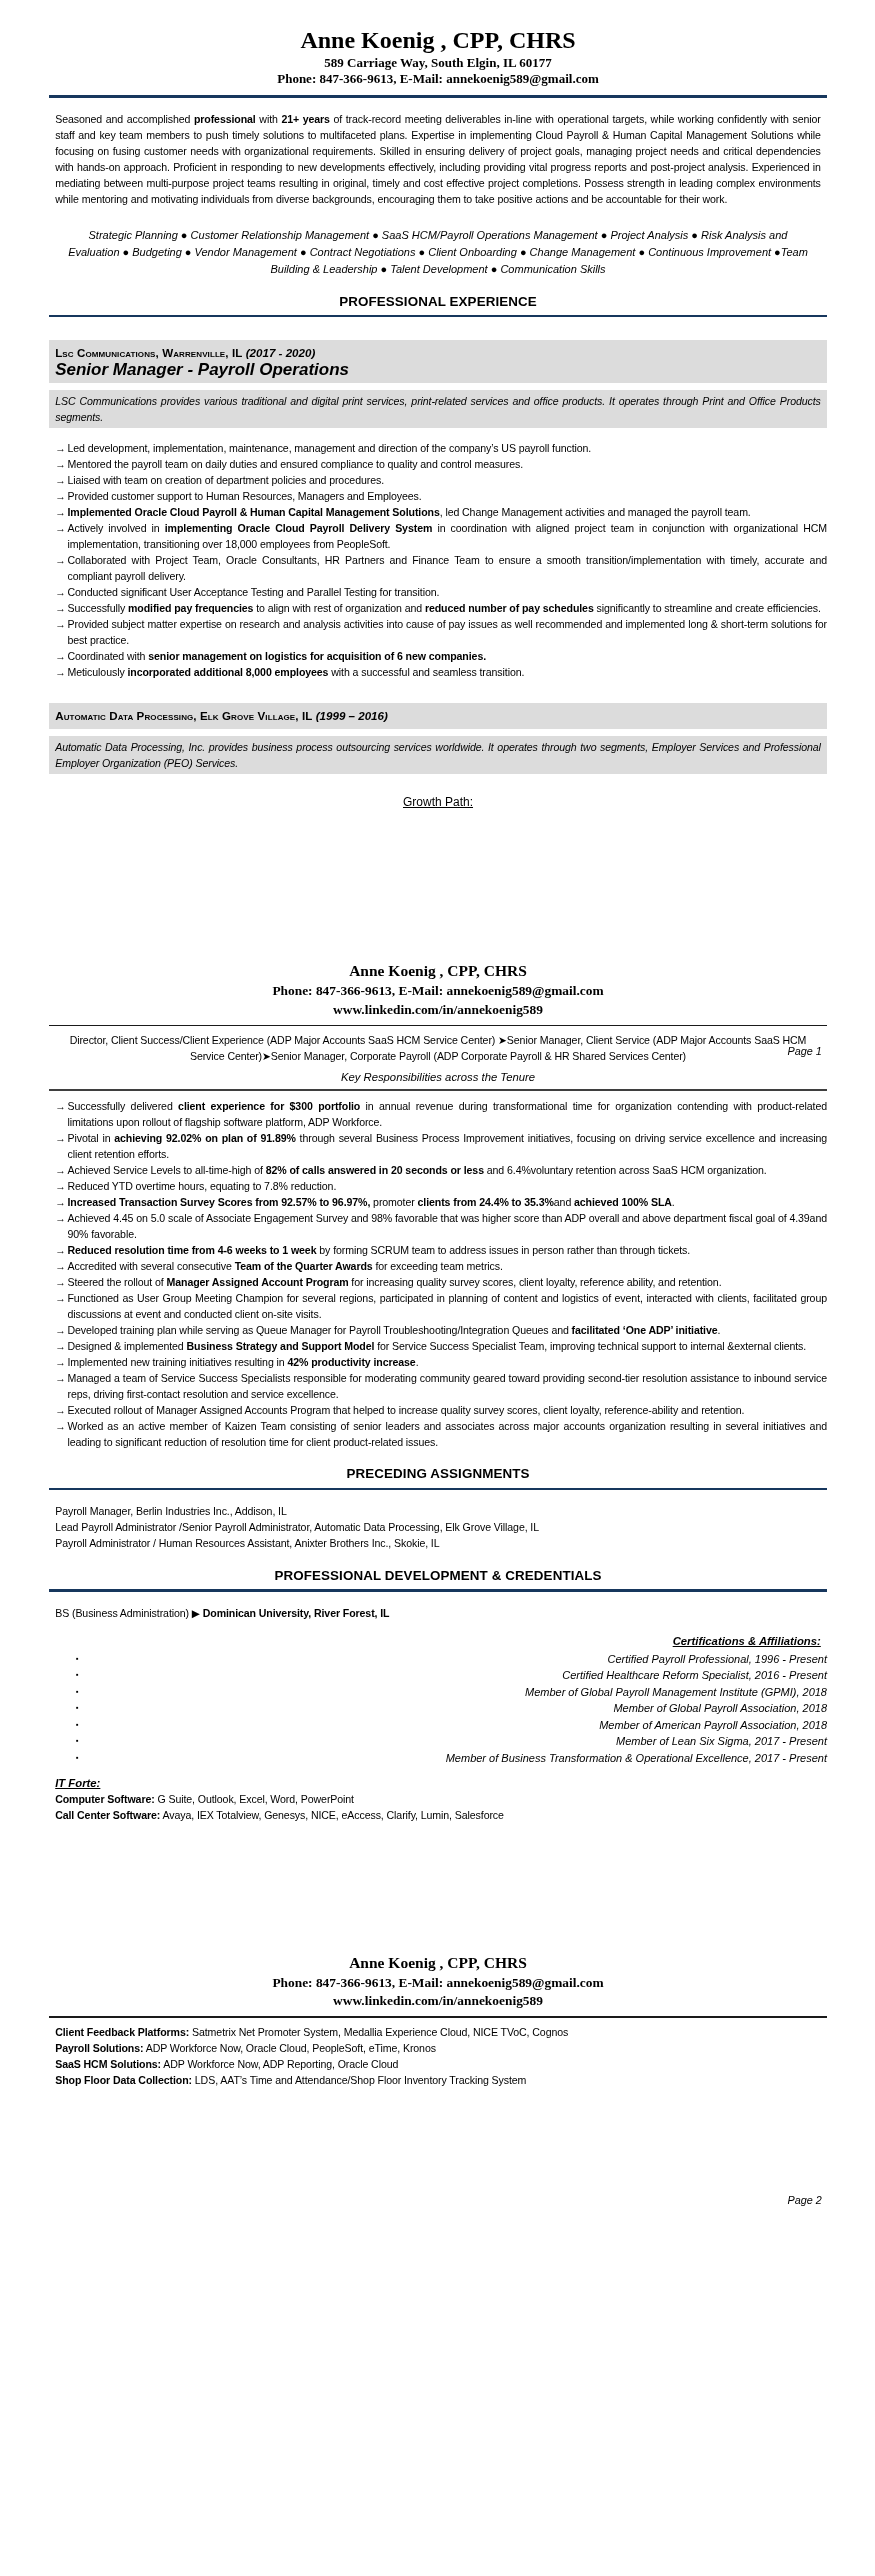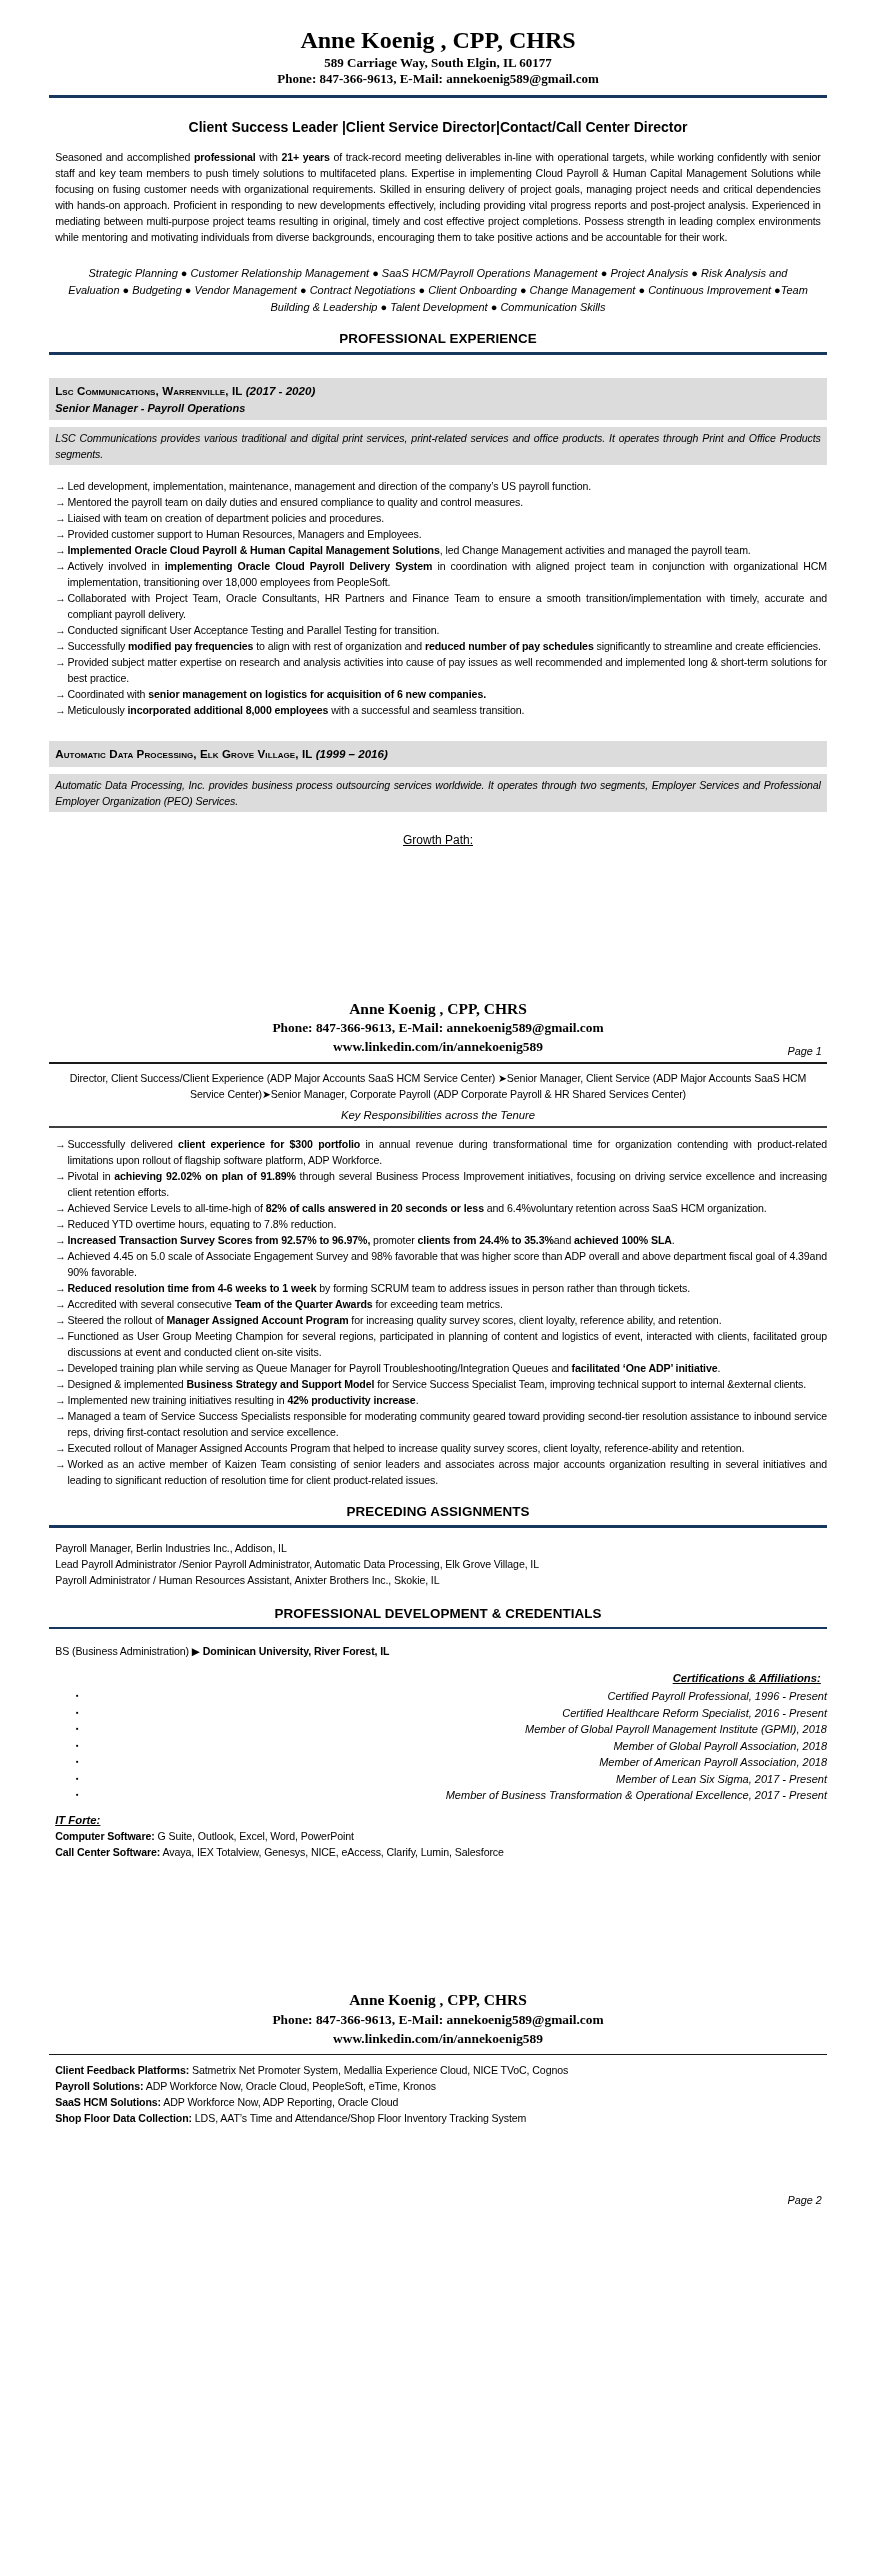--- a/index.html
+++ b/index.html
@@ -30,21 +30,21 @@
   .skill-title{margin-top:15.5px;font-size:12px;font-weight:bold;font-style:italic;text-decoration:underline;text-align:center;}
   .skills{margin-top:20px;font-size:11px;font-style:italic;text-align:center;line-height:17px;padding:0 15.5px;}
 
   .exp-head{margin-top:15.5px;}
   .exp-rule{margin-top:6.2px;}
 
   .company-block{margin-top:23px;padding:4.1px 6.2px;}
   .company-line{font-size:11.6px;line-height:17.5px;}
   .company-name{font-weight:bold;font-variant:small-caps;letter-spacing:0.1px;}
   .company-dates{font-weight:bold;font-style:italic;}
-  .company-title{font-weight:bold;font-style:italic;font-size:11px;line-height:16.5px;}
+  .company-title{font-weight:bold;font-style:italic;font-size:17px;line-height:16.5px;}
   .company-desc{margin-top:7.2px;padding:3.1px 6.2px;font-style:italic;}
 
   .bullets{margin-top:12.4px;}
   .li-row{display:flex;align-items:flex-start;}
   .li-glyph{flex:0 0 18.5px;padding-left:6.2px;box-sizing:border-box;}
   .li-text{flex:1;text-align:justify;}
 
   .growth-title{margin-top:20.6px;font-size:12px;font-weight:normal;text-decoration:underline;text-align:center;}
 
   
@@ -76,21 +76,20 @@
 <body>
 
 <div class="doc">
 
   <div>
     <div class="p1-name">Anne Koenig , CPP, CHRS</div>
     <div class="p1-addr">589 Carriage Way, South Elgin, IL 60177</div>
     <div class="p1-addr">Phone: 847-366-9613, E-Mail: annekoenig589@gmail.com</div>
     <div class="rule-navy p1-rule"></div>
 
-    <div class="headline">Client Success Leader |Client Service Director|Contact/Call Center Director</div>
 
     <div class="body-text just pad-text summary">Seasoned and accomplished <strong>professional</strong> with <strong>21+ years</strong> of track-record meeting deliverables in-line with operational targets, while working confidently with senior staff and key team members to push timely solutions to multifaceted plans. Expertise in implementing Cloud Payroll &amp; Human Capital Management Solutions while focusing on fusing customer needs with organizational requirements. Skilled in ensuring delivery of project goals, managing project needs and critical dependencies with hands-on approach. Proficient in responding to new developments effectively, including providing vital progress reports and post-project analysis. Experienced in mediating between multi-purpose project teams resulting in original, timely and cost effective project completions. Possess strength in leading complex environments while mentoring and motivating individuals from diverse backgrounds, encouraging them to take positive actions and be accountable for their work.</div>
 
     <div class="skills">Strategic Planning ● Customer Relationship Management ● SaaS HCM/Payroll Operations Management ● Project Analysis ● Risk Analysis and Evaluation ● Budgeting ● Vendor Management ● Contract Negotiations ● Client Onboarding ● Change Management ● Continuous Improvement ●Team Building &amp; Leadership ● Talent Development ● Communication Skills</div>
 
     <div class="section-head exp-head">PROFESSIONAL EXPERIENCE</div>
     <div class="rule-navy-thin exp-rule"></div>
 
     <div class="gray company-block">
       <div class="company-line">

